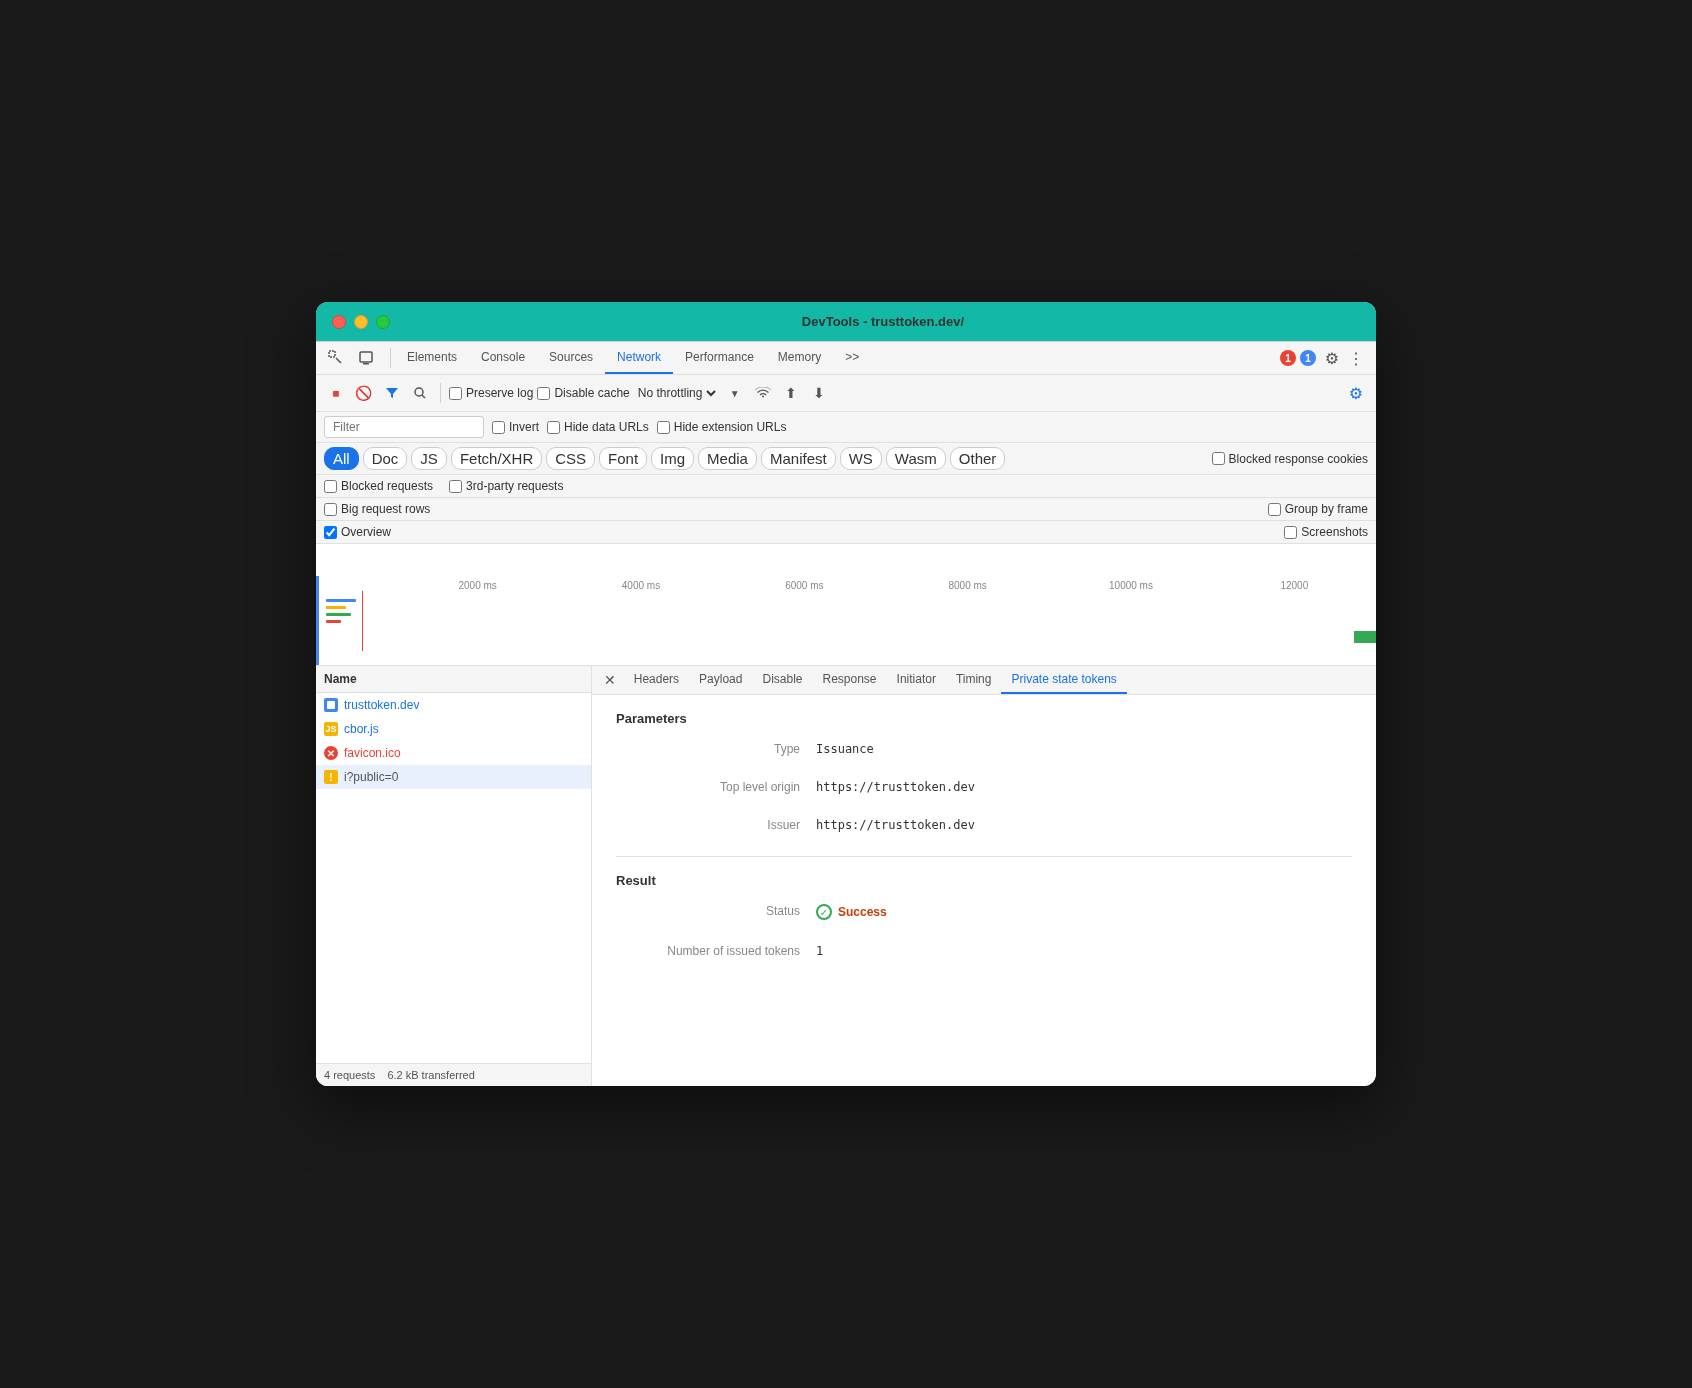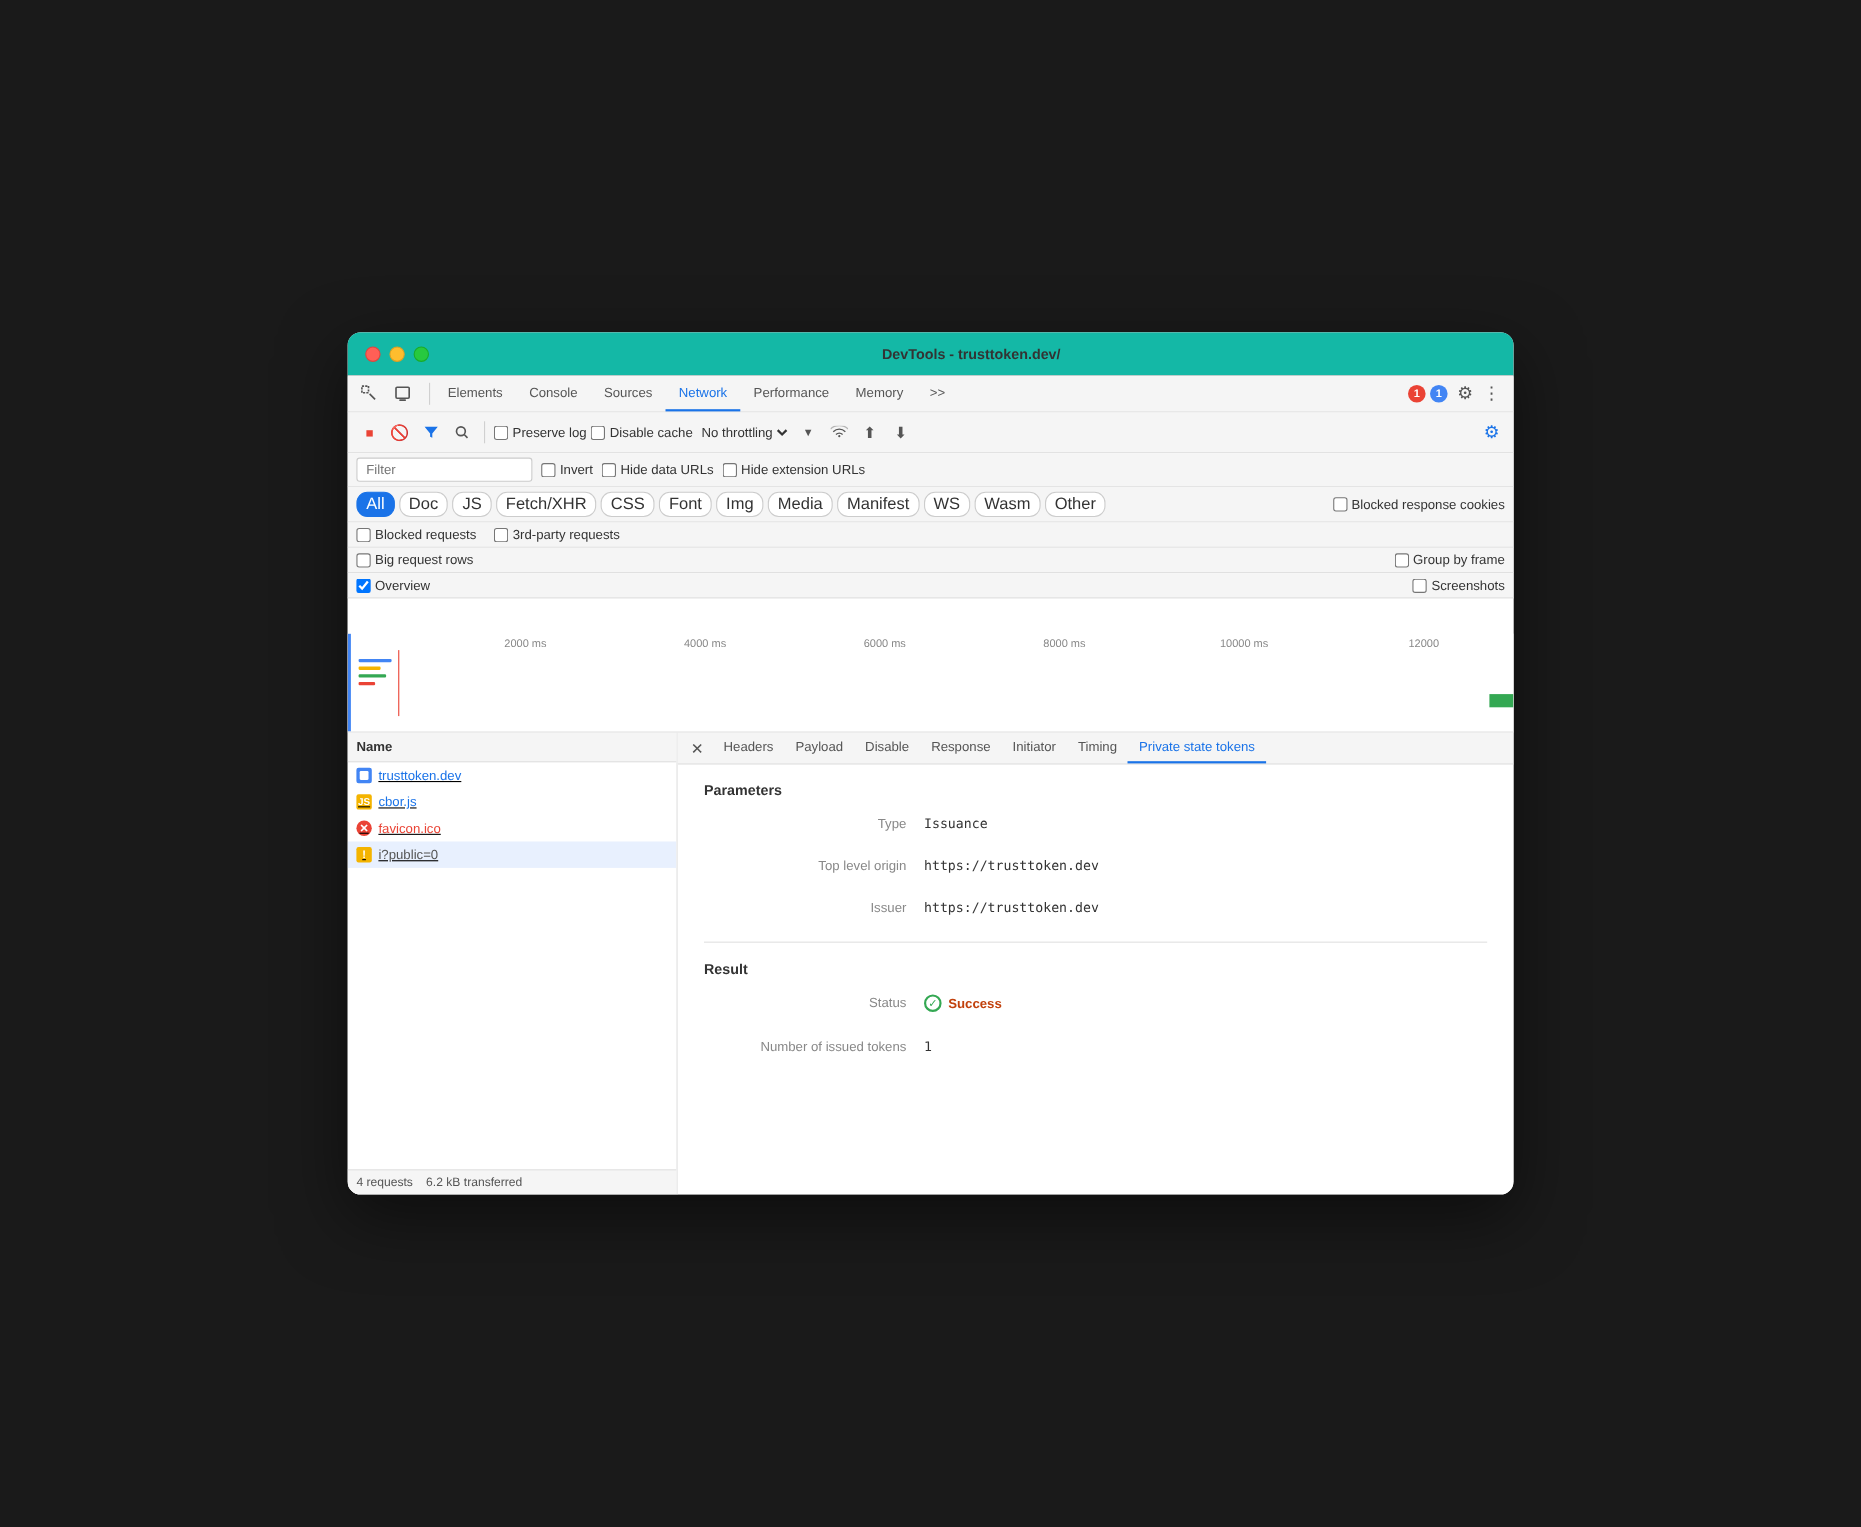--- a/index.html
+++ b/index.html
@@ -183,38 +183,37 @@
     }
     .timeline-mark {
       flex: 1;
       text-align: center;
     }
     .main-content {
       display: flex;
       height: 420px;
     }
     .requests-panel {
-      width: 300px;
+      width: 276px;
       border-right: 1px solid #e0e0e0;
       display: flex;
       flex-direction: column;
       overflow: hidden;
     }
     .requests-header {
       padding: 6px 8px;
       font-size: 12px;
       font-weight: 600;
       color: #333;
       background: #f5f5f5;
       border-bottom: 1px solid #e0e0e0;
     }
     .request-list {
       flex: 1;
       overflow-y: auto;
-      text-decoration: underline;
     }
     .request-item {
       display: flex;
       align-items: center;
       padding: 5px 8px;
       font-size: 12px;
       cursor: pointer;
       gap: 6px;
     }
     .request-item.selected { background: #e8f0fe; }

